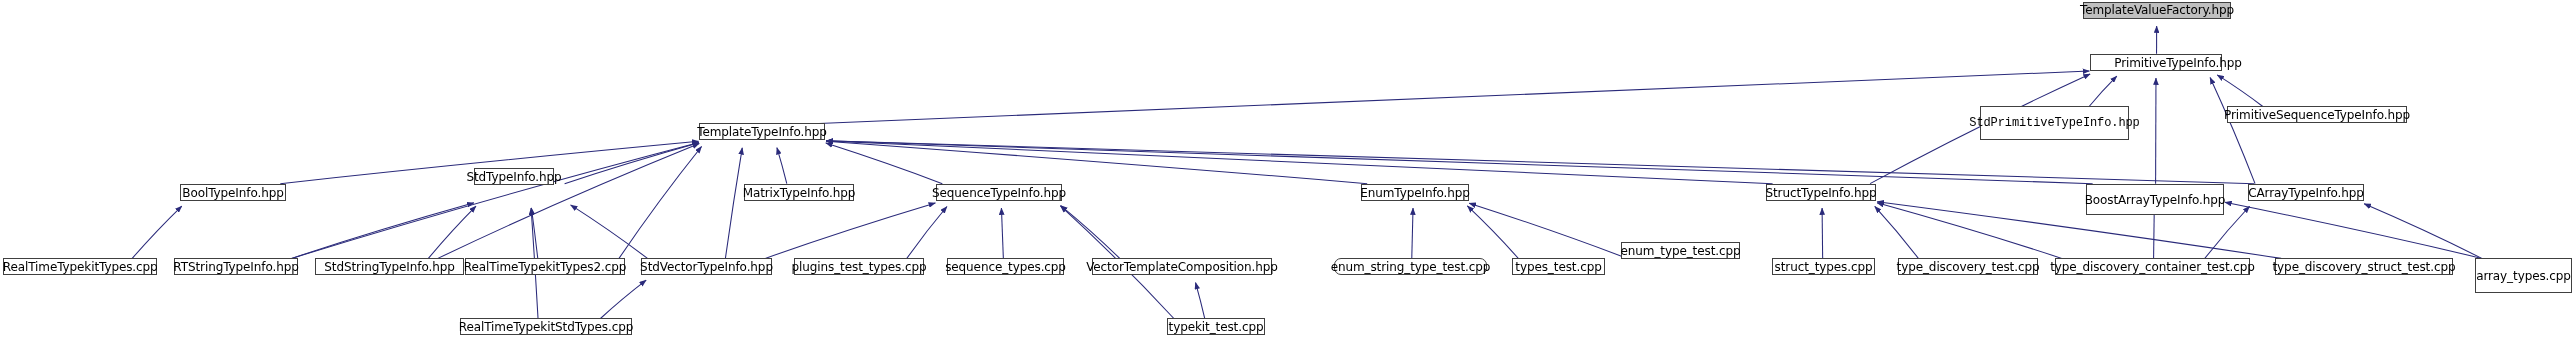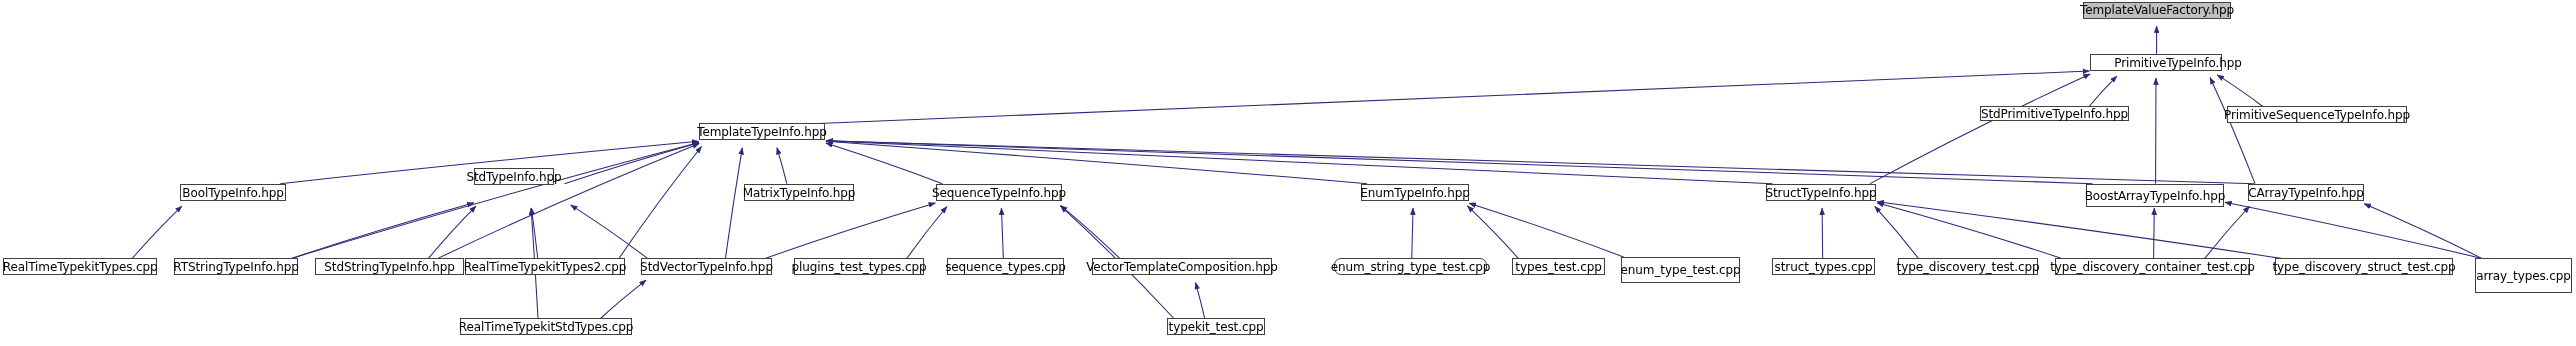--- a/index.html
+++ b/index.html
@@ -99,21 +99,21 @@
       <path d="M739.15,392 Q764.7739647578483,368.3915485416779 795.4539295156965,344.78309708335576" fill="none" stroke="#2a2a7a" stroke-width="1.3" marker-end="url(#arrow)"></path>
       <path d="M1483.05,392 Q1477.912480521662,369.8587843858882 1471.686961043324,347.7175687717764" fill="none" stroke="#2a2a7a" stroke-width="1.3" marker-end="url(#arrow)"></path>
       <path d="M1445,392 Q1381.032896303846,322.67102715107995 1305.385792607692,253.34205430215994" fill="none" stroke="#2a2a7a" stroke-width="1.3" marker-end="url(#arrow)"></path>
     </svg>
 <div class="node root" style="left: 2083px; top: 1.6px; width: 148px; height: 17px;">
       <span class="node-label">TemplateValueFactory.hpp</span>
     </div>
     <div class="node" style="left: 2090px; top: 54px; width: 132px; height: 17px; padding-left: 44px;">
       <span class="node-label">PrimitiveTypeInfo.hpp</span>
     </div>
-    <div class="node" style="left: 1980px; top: 106px; width: 149px; height: 15px;">
+    <div class="node" style="left: 1980px; top: 106px; width: 149px; height: 34px; font-family: Liberation Mono, monospace;">
       <span class="node-label">StdPrimitiveTypeInfo.hpp</span>
     </div>
     <div class="node" style="left: 2227px; top: 106px; width: 180px; height: 17px;">
       <span class="node-label">PrimitiveSequenceTypeInfo.hpp</span>
     </div>
     <div class="node" style="left: 699px; top: 123px; width: 126px; height: 17px;">
       <span class="node-label">TemplateTypeInfo.hpp</span>
     </div>
     <div class="node" style="left: 180px; top: 184px; width: 106px; height: 17px;">
       <span class="node-label">BoolTypeInfo.hpp</span>
@@ -126,21 +126,21 @@
     </div>
     <div class="node" style="left: 936px; top: 184px; width: 126px; height: 17px;">
       <span class="node-label">SequenceTypeInfo.hpp</span>
     </div>
     <div class="node" style="left: 1361px; top: 184px; width: 108px; height: 17px;">
       <span class="node-label">EnumTypeInfo.hpp</span>
     </div>
     <div class="node" style="left: 1766px; top: 184px; width: 110px; height: 17px;">
       <span class="node-label">StructTypeInfo.hpp</span>
     </div>
-    <div class="node" style="left: 2086px; top: 184px; width: 138px; height: 23px;">
+    <div class="node" style="left: 2086px; top: 184px; width: 138px; height: 31px;">
       <span class="node-label">BoostArrayTypeInfo.hpp</span>
     </div>
     <div class="node" style="left: 2248px; top: 184px; width: 116px; height: 17px;">
       <span class="node-label">CArrayTypeInfo.hpp</span>
     </div>
     <div class="node" style="left: 3.2px; top: 258px; width: 154px; height: 17px;">
       <span class="node-label">RealTimeTypekitTypes.cpp</span>
     </div>
     <div class="node" style="left: 174px; top: 258px; width: 124px; height: 17px;">
       <span class="node-label">RTStringTypeInfo.hpp</span>
@@ -162,21 +162,21 @@
     </div>
     <div class="node" style="left: 1092px; top: 258px; width: 180px; height: 17px;">
       <span class="node-label">VectorTemplateComposition.hpp</span>
     </div>
     <div class="node" style="left: 1334px; top: 258px; width: 153px; height: 17px; border-radius: 7px;">
       <span class="node-label">enum_string_type_test.cpp</span>
     </div>
     <div class="node" style="left: 1512px; top: 258px; width: 93px; height: 17px;">
       <span class="node-label">types_test.cpp</span>
     </div>
-    <div class="node" style="left: 1621px; top: 257px; width: 119px; height: 26px; text-align: center;">
+    <div class="node" style="left: 1621px; top: 242px; width: 119px; height: 17px; text-align: center;">
       <span class="node-label">enum_type_test.cpp</span>
     </div>
     <div class="node" style="left: 1772px; top: 258px; width: 103px; height: 17px;">
       <span class="node-label">struct_types.cpp</span>
     </div>
     <div class="node" style="left: 1898px; top: 258px; width: 140px; height: 17px;">
       <span class="node-label">type_discovery_test.cpp</span>
     </div>
     <div class="node" style="left: 2055px; top: 258px; width: 195px; height: 17px;">
       <span class="node-label">type_discovery_container_test.cpp</span>

